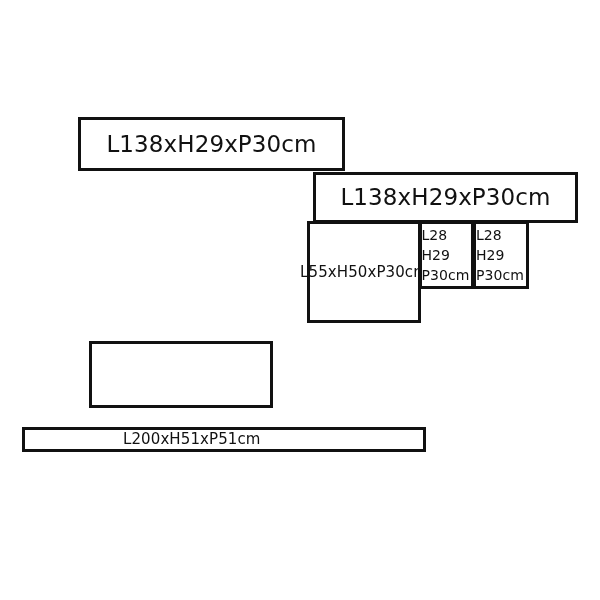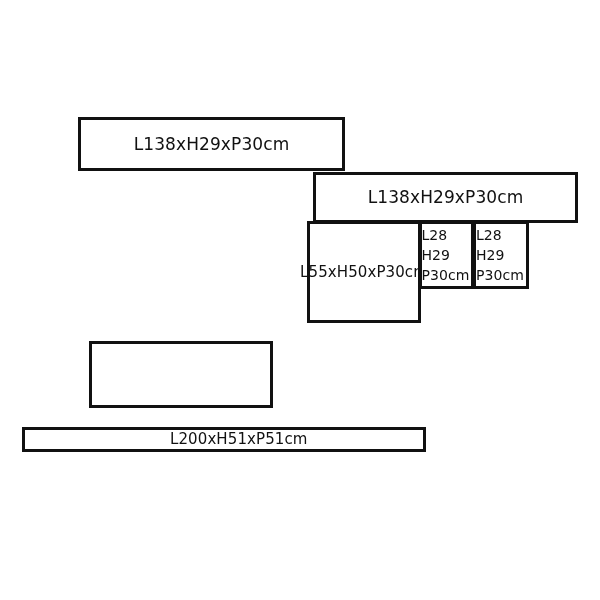--- a/index.html
+++ b/index.html
@@ -29,21 +29,21 @@
   }
   .label {
     font-size: 15px;
     line-height: 1.0;
     color: #111111;
     white-space: pre;
     text-align: center;
     letter-spacing: 0.1px;
   }
   .label-lg {
-    font-size: 17px;
+    font-size: 23px;
   }
   .label-sm {
     font-size: 14px;
     line-height: 1.45;
     text-align: left;
     white-space: pre-line;
   }
 
   
   #shelf-top-left {
@@ -90,21 +90,20 @@
     width: 184px;
     height: 67px;
   }
   
   #bar-bottom {
     left: 22px;
     top: 427px;
     width: 404px;
     height: 25px;
     justify-content: flex-start;
-    padding-left: 47px;
   }
   #bar-bottom .label {
     margin-left: 98px;
   }
 </style>
 </head>
 <body>
 
 <div id="diagram">
 

